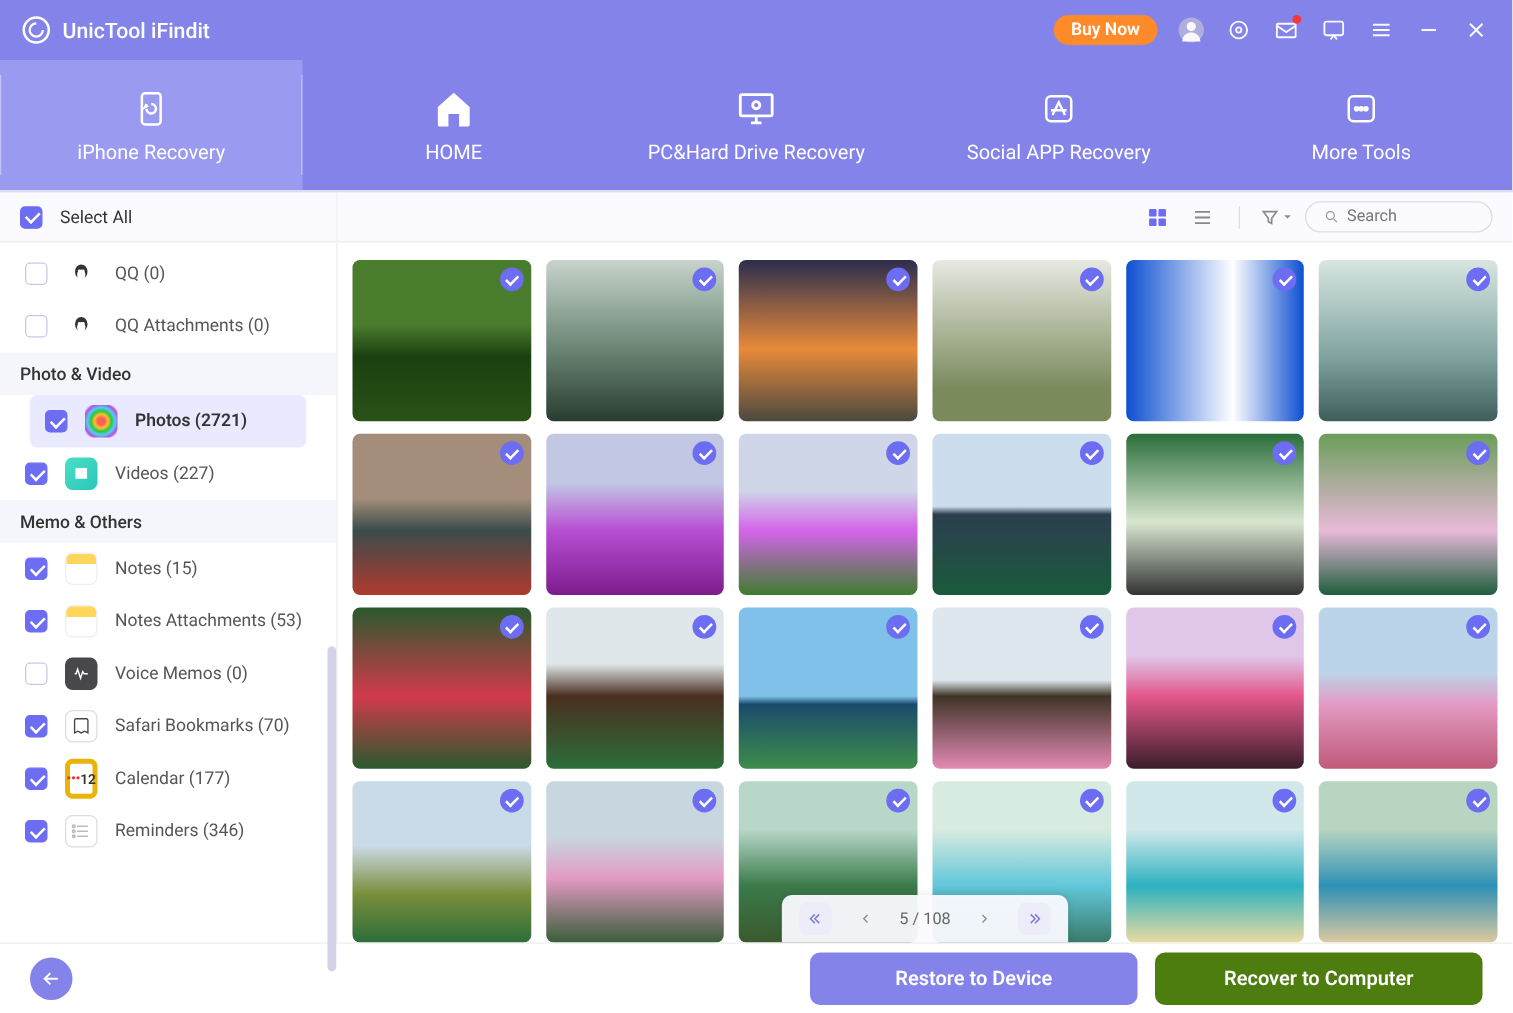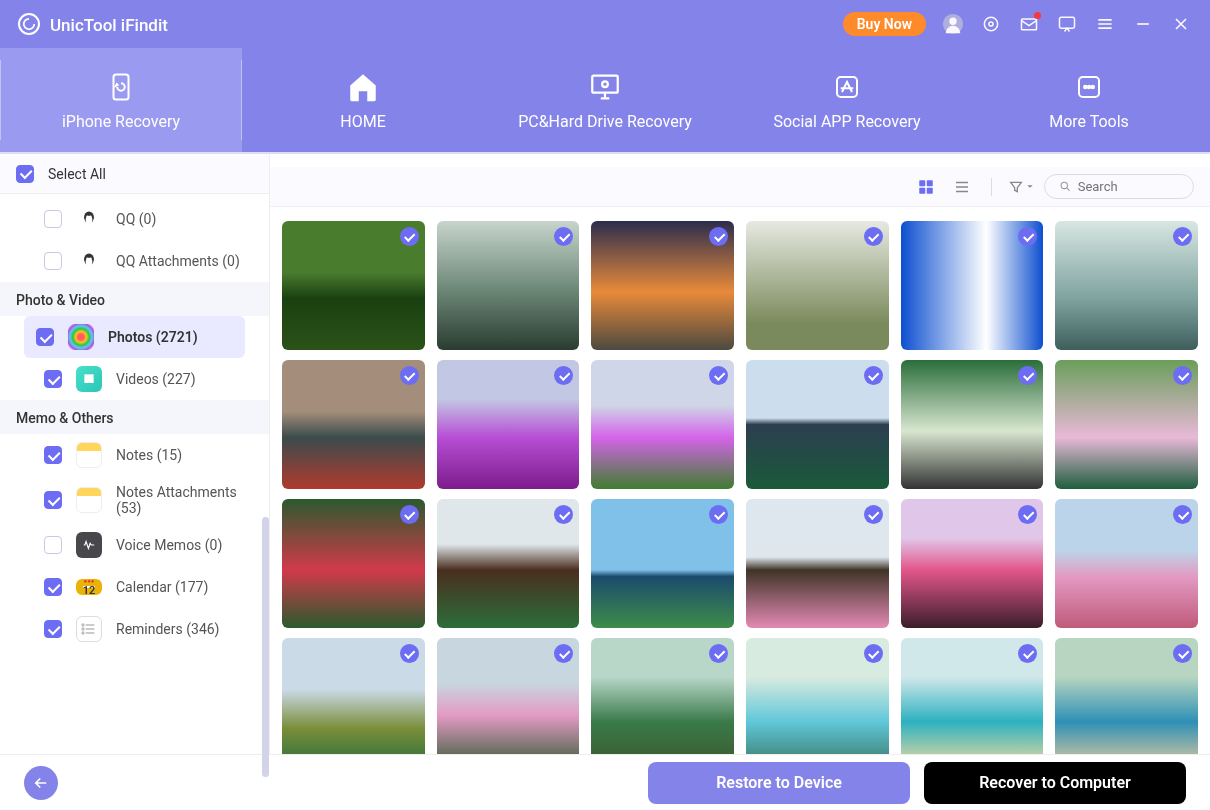--- a/index.html
+++ b/index.html
@@ -16,48 +16,48 @@
   .navtab.active { background: #9a9af0; }
   .navtab.active::before { content: ""; position:absolute; left:0; top:12px; bottom:12px; width:1px; background: rgba(255,255,255,.4);}
   .navtab.active::after { content: ""; position:absolute; right:0; top:12px; bottom:12px; width:1px; background: rgba(255,255,255,.4);}
   .navtab .nav-icon { height: 34px; display: flex; align-items: center; justify-content: center; }
   .navtab .nav-label { font-size: 16px; font-weight: 400; }
   .content { height: 600px; display: flex; background: #fff; }
   .sidebar { width: 270px; border-right: 1px solid #eee; display:flex; flex-direction:column; position:relative;}
   .sidebar-header { height: 40px; display: flex; align-items: center; padding: 0 16px; background: #fbfbff; border-bottom: 1px solid #eee;}
   .sidebar-list { flex: 1; overflow-y: auto; padding: 4px 0 8px 0; }
   .cat-header { padding: 10px 16px 8px 16px; font-size: 14px; font-weight: 550; color: #333; background: #f5f6fb; }
-  .list-item { display: flex; align-items: center; gap: 14px; padding: 8px 4px; cursor: pointer; font-size: 14px; color: #555; margin-left: 40px; }
+  .list-item { display: flex; align-items: center; gap: 14px; padding: 8px 20px; cursor: pointer; font-size: 14px; color: #555; }
   .list-item.selected { background: #e9eaff; border-radius: 6px; margin: 0 24px; padding: 8px 12px;}
   .list-item.selected .item-label { font-weight: 600; color: #333; }
   .chk { width: 18px; height: 18px; border: 1.5px solid #c7c8e6; border-radius: 4px; background:#fff; display:flex; align-items:center; justify-content:center; flex-shrink: 0;}
   .chk.checked { background: #6c6df2; border-color: #6c6df2; }
   .chk.checked::after { content:""; width:5px; height:9px; border:solid #fff; border-width: 0 2px 2px 0; transform: rotate(45deg) translateY(-1px);}
   .item-icon { width: 26px; height: 26px; border-radius: 6px; display:flex; align-items:center; justify-content:center; font-size: 15px; flex-shrink:0;}
   .item-label { flex: 1; }
   .scroll-thumb { position:absolute; right:0; top: 363px; width:7px; height:260px; background:#d2d2e9; border-radius:4px;}
   .main { flex: 1; display: flex; flex-direction: column; }
-  .toolbar { height: 40px; display: flex; align-items: center; padding: 0 16px 0 0; gap: 10px; background: #fbfbff; border-bottom: 1px solid #eee; margin-top: 13px;}
+  .toolbar { height: 40px; display: flex; align-items: center; padding: 0 16px 0 0; gap: 10px; background: #fbfbff; border-bottom: 1px solid #eee;}
   .toolbar-spacer { flex: 1; }
   .toolbar-divider { width: 1px; height: 18px; background: #ddd; margin: 0 6px; }
   .tool-icon { width: 26px; height: 26px; display:flex; align-items:center; justify-content:center; cursor:pointer; color:#888;}
   .search-box { display: flex; align-items: center; gap: 6px; border: 1px solid #ddd; border-radius: 16px; padding: 4px 14px; width: 150px; }
   .search-box input { border: none; outline: none; font-size: 13px; width: 100%; background: transparent; color:#555;}
   .grid-area { flex: 1; overflow: hidden; padding: 14px 12px; display: grid; grid-template-columns: repeat(6, 1fr); grid-auto-rows: 129px; gap: 10px 12px; position: relative;}
   .thumb { border-radius: 6px; position: relative; overflow: hidden; background:#ccc;}
   .thumb-check { position: absolute; top: 6px; right: 6px; width: 19px; height: 19px; border-radius: 50%; background: #6c6df2; display:flex; align-items:center; justify-content:center;}
   .thumb-check::after { content:""; width:4px; height:8px; border:solid #fff; border-width: 0 2px 2px 0; transform: rotate(45deg) translateY(-1px);}
   .pager { position: absolute; bottom: 0; left: 50%; transform: translateX(-50%); background: rgba(250,250,255,0.95); border-radius: 8px 8px 0 0; padding: 6px 14px; display: flex; align-items: center; gap: 14px; box-shadow: 0 -1px 6px rgba(0,0,0,.08); font-size: 13px; color: #666;}
   .pager-btn { width: 26px; height: 26px; border-radius: 6px; background: #ecedf9; display:flex; align-items:center; justify-content:center; cursor:pointer;}
   .footer { height: 56px; display: flex; align-items: center; padding: 0 24px; gap: 14px; border-top: 1px solid #eee;}
   .footer-back { width: 34px; height: 34px; border-radius: 50%; background: #8483ea; display:flex; align-items:center; justify-content:center;}
   .footer-spacer { flex: 1; }
   .action-btn { height: 42px; width: 262px; border-radius: 8px; display: flex; align-items: center; justify-content: center; font-size: 16px; font-weight: 600; cursor: pointer; }
   .btn-primary { background: #8483ea; color: #fff; }
-  .btn-secondary { background: #000000; color: #fff; }
+  .btn-secondary { background: #4d7c0f; color: #fff; }
   
   .g0{background:linear-gradient(#4a7c2e 40%,#1a4010 60%,#2b5218);} .g1{background:linear-gradient(#c7d4cc,#6a8574 55%,#2a3c31);} .g2{background:linear-gradient(#2b2d4d,#e88a3a 55%,#4c4940);} .g3{background:linear-gradient(#e7e9e2,#7a8a5c 80%);} .g4{background:linear-gradient(90deg,#0d4fd0,#fff 60%,#0d4fd0 );} .g5{background:linear-gradient(#d8e6e1,#7fa3a0 60%,#3e5e5c);}
   .g6{background:linear-gradient(#a48d7a 40%,#3a4c4c 60%,#b03a2e);} .g7{background:linear-gradient(#c2c8e3 30%,#b74ed4 60%,#7d1c8c);} .g8{background:linear-gradient(#cfd6e8 35%,#d464e9 60%,#3f7d2f);} .g9{background:linear-gradient(#cde 45%,#2c3e50 50%,#1a5a3a);} .g10{background:linear-gradient(#2a6e3a,#d8e6d0 55%,#333);} .g11{background:linear-gradient(#6a9e5a,#e8b9d8 60%,#1e5e3e);}
   .g12{background:linear-gradient(#2a5a2e,#d13a4a 55%,#2a5a2e);} .g13{background:linear-gradient(#dfe7ea 35%,#4a2e1f 55%,#2c6e3a);} .g14{background:linear-gradient(#7fc1e8 55%,#1a4b6d 60%,#3e8c4a);} .g15{background:linear-gradient(#dee7ee 45%,#3f3427 55%,#e38ab4);} .g16{background:linear-gradient(#e0c7ea 30%,#e3568a 55%,#3a1e2a);} .g17{background:linear-gradient(#bcd4e9 40%,#e39ac3 60%,#c05a7a);}
   .g18{background:linear-gradient(#cadae7 40%,#7a8e3a,#2c6e3a);} .g19{background:linear-gradient(#c8d6e0 35%,#e39ac3 60%,#3a5e3a);} .g20{background:linear-gradient(#b8d7c9 30%,#3a7a4a,#3a5a2e);} .g21{background:linear-gradient(#d8ebe0 30%,#60c7d9,#3a7a6a);} .g22{background:linear-gradient(#d0e8ea 30%,#2db1c0,#eadba0);} .g23{background:linear-gradient(#b7d5c0 30%,#2e90b5,#dccaa0);}
 </style>
 </head>
 <body>
 
 <div class="titlebar">
@@ -240,21 +240,32 @@
               <svg width="14" height="14" viewBox="0 0 24 24" fill="none" stroke="#fff" stroke-width="2">
                 <path d="M3 12h2l2-6 4 12 3-9 2 3h5"></path>
               </svg>
             </div>
           </span>
           <span class="item-label">Voice Memos (0)</span>
         </div>
         <div class="list-item">
           <span class="chk checked"></span>
           <span class="item-icon">
-            <div style="width:26px;height:16px;border-radius:6px;background:#fff;border:7px solid #eab308;display:flex;flex-direction:column;align-items:center;justify-content:center;font-size:6px;">
+            <div style="width:26px;height:26px;border-radius:6px;background:#fff;border:1px solid #ddd;display:flex;align-items:center;justify-content:center;">
+              <svg width="16" height="16" viewBox="0 0 24 24" fill="none" stroke="#444" stroke-width="1.6">
+                <path d="M4 5a2 2 0 0 1 2-2h12a2 2 0 0 1 2 2v15l-4-2-4 2-4-2-4 2z"></path>
+              </svg>
+            </div>
+          </span>
+          <span class="item-label">Safari Bookmarks (70)</span>
+        </div>
+        <div class="list-item">
+          <span class="chk checked"></span>
+          <span class="item-icon">
+            <div style="width:26px;height:32px;border-radius:6px;background:#fff;border:4px solid #eab308;display:flex;flex-direction:row;align-items:center;justify-content:center;font-size:6px;">
               <span style="color:#e33;font-size:6px;line-height:6px;">●●●</span>
               <span style="font-size:11px;font-weight:600;color:#333;">12</span>
             </div>
           </span>
           <span class="item-label">Calendar (177)</span>
         </div>
         <div class="list-item">
           <span class="chk checked"></span>
           <span class="item-icon">
             <div style="width:26px;height:26px;border-radius:6px;background:#fff;border:1px solid #ddd;display:flex;align-items:center;justify-content:center;">
@@ -372,20 +383,43 @@
         </div>
         <div class="thumb g21">
           <span class="thumb-check"></span>
         </div>
         <div class="thumb g22">
           <span class="thumb-check"></span>
         </div>
         <div class="thumb g23">
           <span class="thumb-check"></span>
         </div>
+        <div class="pager">
+          <span class="pager-btn">
+            <svg width="14" height="14" viewBox="0 0 24 24" fill="none" stroke="#7a79d8" stroke-width="2">
+              <path d="M17 6l-6 6 6 6M11 6l-6 6 6 6"></path>
+            </svg>
+          </span>
+          <span class="pager-btn" style="background:transparent;">
+            <svg width="12" height="12" viewBox="0 0 24 24" fill="none" stroke="#888" stroke-width="2">
+              <path d="M15 6l-6 6 6 6"></path>
+            </svg>
+          </span>
+          <span>5 / 108</span>
+          <span class="pager-btn" style="background:transparent;">
+            <svg width="12" height="12" viewBox="0 0 24 24" fill="none" stroke="#888" stroke-width="2">
+              <path d="M9 6l6 6-6 6"></path>
+            </svg>
+          </span>
+          <span class="pager-btn">
+            <svg width="14" height="14" viewBox="0 0 24 24" fill="none" stroke="#7a79d8" stroke-width="2">
+              <path d="M7 6l6 6-6 6M13 6l6 6-6 6"></path>
+            </svg>
+          </span>
+        </div>
       </div>
   </div>
 </div>
 
 <div class="footer">
   <span class="footer-back">
       <svg viewBox="0 0 24 24" width="18" height="18" fill="none" stroke="#fff" stroke-width="2.2">
         <path d="M19 12H5M11 6l-6 6 6 6"></path>
       </svg>
     </span>

